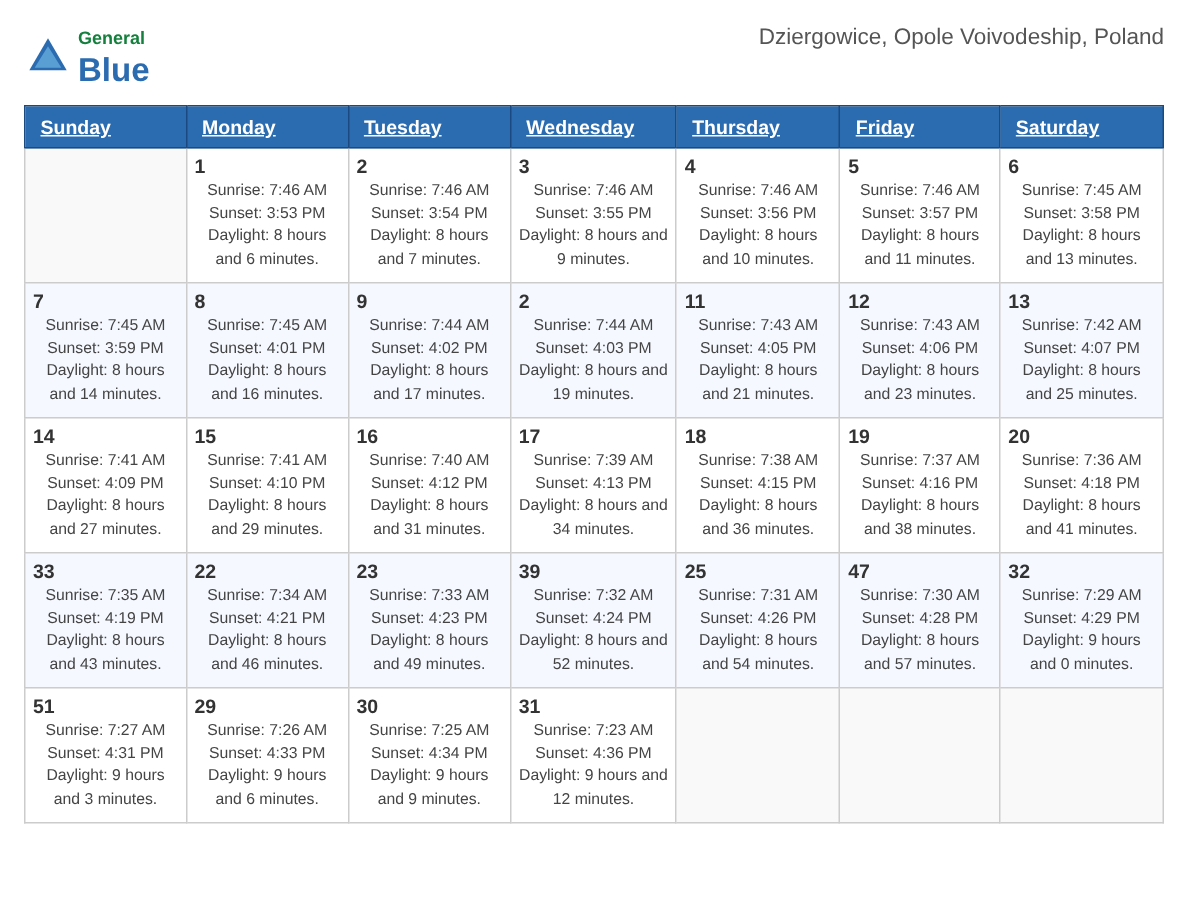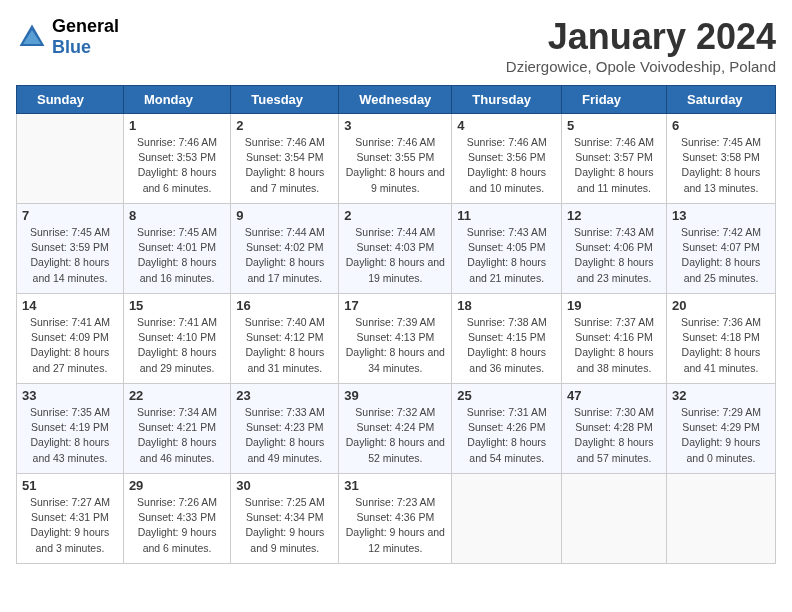--- a/index.html
+++ b/index.html
@@ -15,26 +15,26 @@
       justify-content: space-between;
       align-items: flex-start;
       margin-bottom: 10px;
     }
     .logo {
       display: flex;
       align-items: center;
       gap: 4px;
     }
     .logo-text-general {
-      font-size: 18px;
-      font-weight: bold;
-      color: #000000;
+      font-size: 12px;
+      font-weight: bold;
+      color: #15803d;
     }
     .logo-text-blue {
-      font-size: 18px;
+      font-size: 22px;
       font-weight: bold;
       color: #2b6cb0;
     }
     .logo-icon {
       width: 32px;
       height: 32px;
     }
     .title-section {
       text-align: right;
     }
@@ -48,25 +48,26 @@
       color: #555;
     }
     table {
       width: 100%;
       border-collapse: collapse;
       font-size: 11px;
     }
     th {
       background: #2b6cb0;
       color: #fff;
-      padding: 6px 20px;
+      padding: 6px 10px;
       text-align: left;
       font-size: 13px;
       font-weight: bold;
       border: 1px solid #1a4a80;
+      text-decoration: underline;
     }
     td {
       border: 1px solid #ccc;
       vertical-align: top;
       padding: 4px 5px;
       height: 90px;
       width: 113px;
       background: #fff;
     }
     td.empty {
@@ -100,21 +101,20 @@
     <svg class="logo-icon" viewBox="0 0 36 36">
       <polygon points="18,4 32,28 4,28" fill="#2b6cb0"></polygon>
       <polygon points="18,10 28,26 8,26" fill="#5a9fd4"></polygon>
     </svg>
     <div>
       <span class="logo-text-general">General</span><br>
       <span class="logo-text-blue">Blue</span>
     </div>
   </div>
   <div class="title-section">
-    <div class="calendar-title">January 2024</div>
     <div class="calendar-subtitle">Dziergowice, Opole Voivodeship, Poland</div>
   </div>
 </div>
 
 <table>
   <thead>
     <tr id="header-row">
         <th>Sunday</th>
         <th>Monday</th>
         <th>Tuesday</th>

